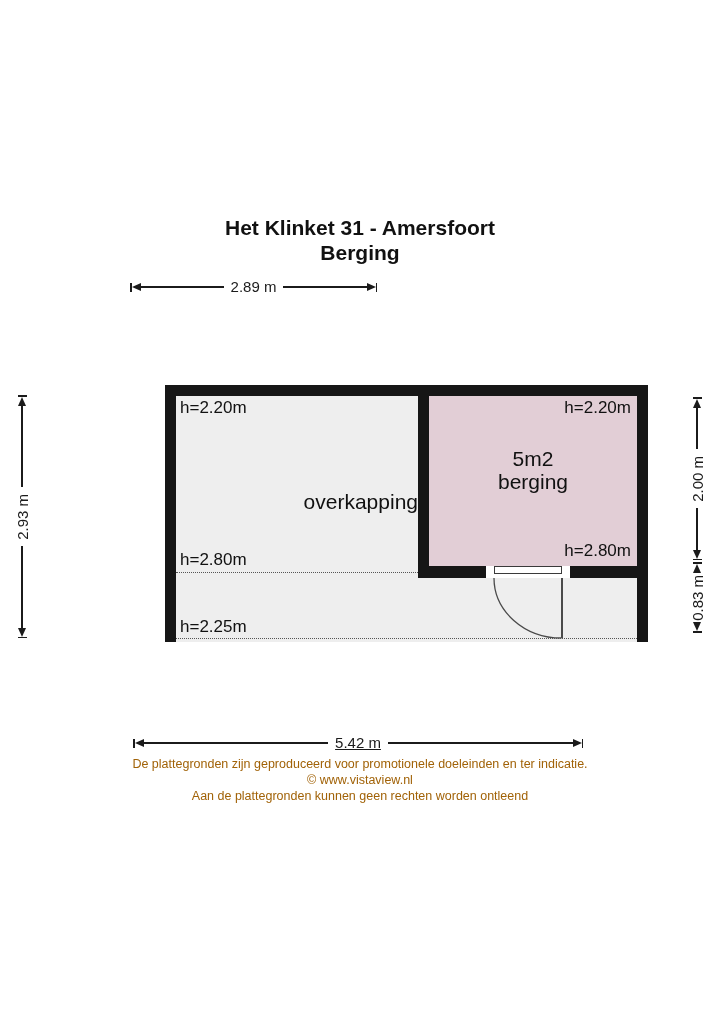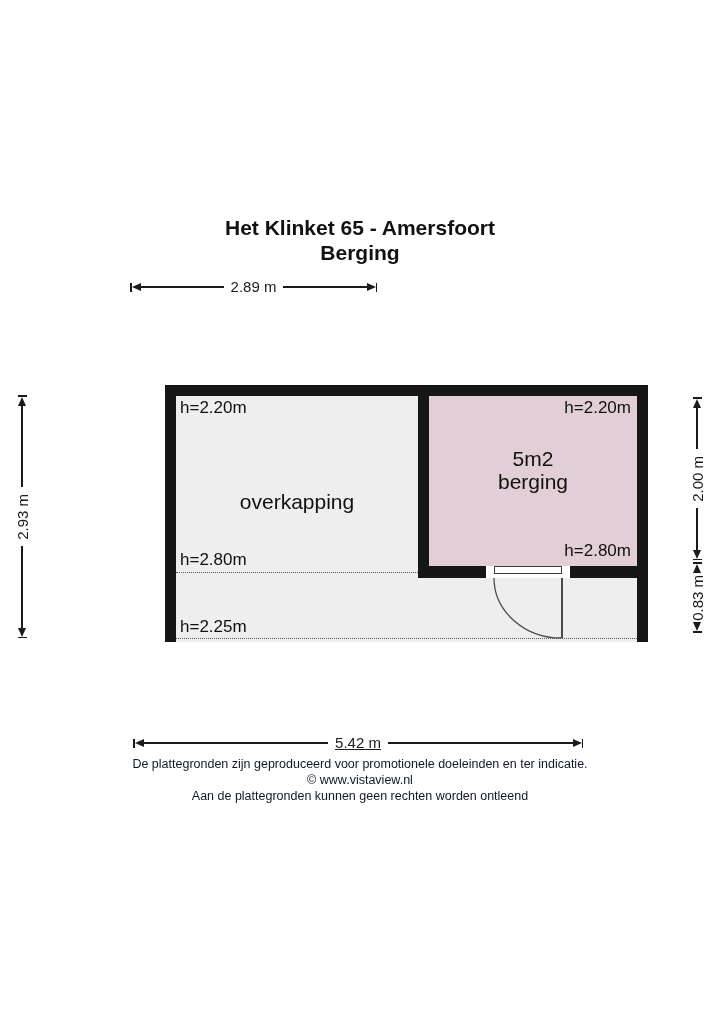--- a/index.html
+++ b/index.html
@@ -56,33 +56,33 @@
   .dash{border-top:1.6px dotted var(--thin-line);height:0;}
   .dash-280{left:11px;top:187px;width:242px;}
   .dash-225{left:11px;top:253px;width:461px;}
   .door-leaf{left:396px;top:193px;width:1.5px;height:60px;background:#4a4a4a;}
   .door-arc{left:319px;top:190px;}
 
   
   .h-label{font-size:17px;line-height:20px;white-space:nowrap;color:#111;}
   .room-name{font-size:21px;line-height:23px;color:#111;}
   .berging-labels{left:264px;top:62px;width:208px;text-align:center;}
-  .overkapping-label{left:11px;top:105px;width:242px;text-align:center;}
+  .overkapping-label{left:11px;top:105px;width:242px;text-align:right;}
 
   
   .footer{left:0;top:756px;width:720px;text-align:center;}
-  .footer div{font-size:12.5px;line-height:16px;color:#0f172a;}
+  .footer div{font-size:12.5px;line-height:16px;color:#a16207;}
 </style>
 </head>
 <body>
 
 <div id="page">
 
   <div class="abs title-block">
-    <div class="title-line">Het Klinket 65 - Amersfoort</div>
+    <div class="title-line">Het Klinket 31 - Amersfoort</div>
     <div class="title-line">Berging</div>
   </div>
 
   <div class="abs dim-h" style="left:130px;top:279px;width:247px;">
     <div class="tick-v"></div>
     <div class="arr-l"></div>
     <div class="seg"></div>
     <div class="dim-label">2.89 m</div>
     <div class="seg"></div>
     <div class="arr-r"></div>

